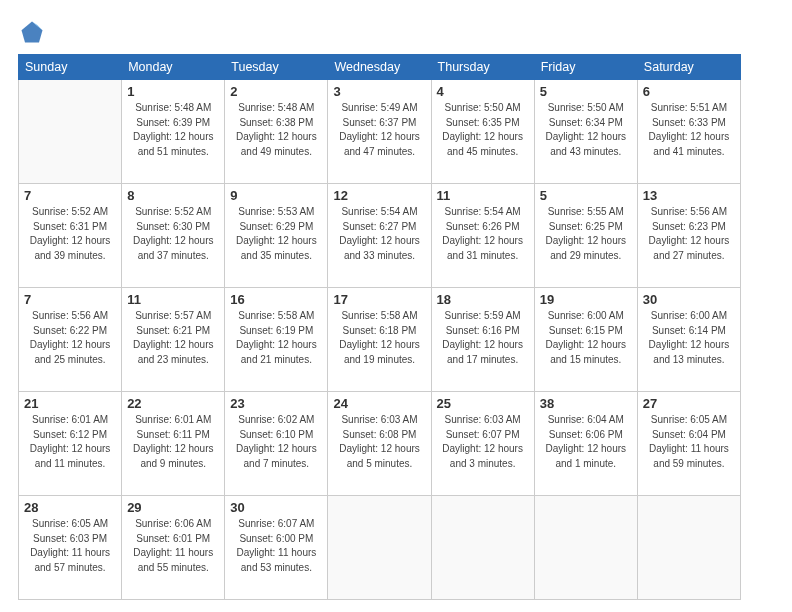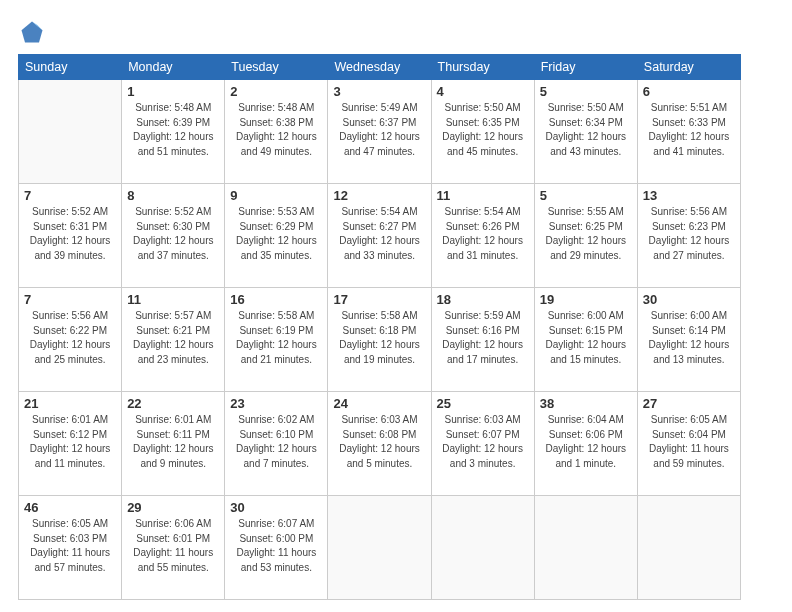--- a/index.html
+++ b/index.html
@@ -243,21 +243,21 @@
             <span class="day-num">38</span>
 <div class="day-info">Sunrise: 6:04 AM<br>Sunset: 6:06 PM<br>Daylight: 12 hours and 1 minute.</div>
           </td>
           <td>
             <span class="day-num">27</span>
 <div class="day-info">Sunrise: 6:05 AM<br>Sunset: 6:04 PM<br>Daylight: 11 hours and 59 minutes.</div>
           </td>
         </tr>
         <tr>
           <td>
-            <span class="day-num">46</span>
+            <span class="day-num">28</span>
 <div class="day-info">Sunrise: 6:05 AM<br>Sunset: 6:03 PM<br>Daylight: 11 hours and 57 minutes.</div>
           </td>
           <td>
             <span class="day-num">29</span>
 <div class="day-info">Sunrise: 6:06 AM<br>Sunset: 6:01 PM<br>Daylight: 11 hours and 55 minutes.</div>
           </td>
           <td>
             <span class="day-num">30</span>
 <div class="day-info">Sunrise: 6:07 AM<br>Sunset: 6:00 PM<br>Daylight: 11 hours and 53 minutes.</div>
           </td>

